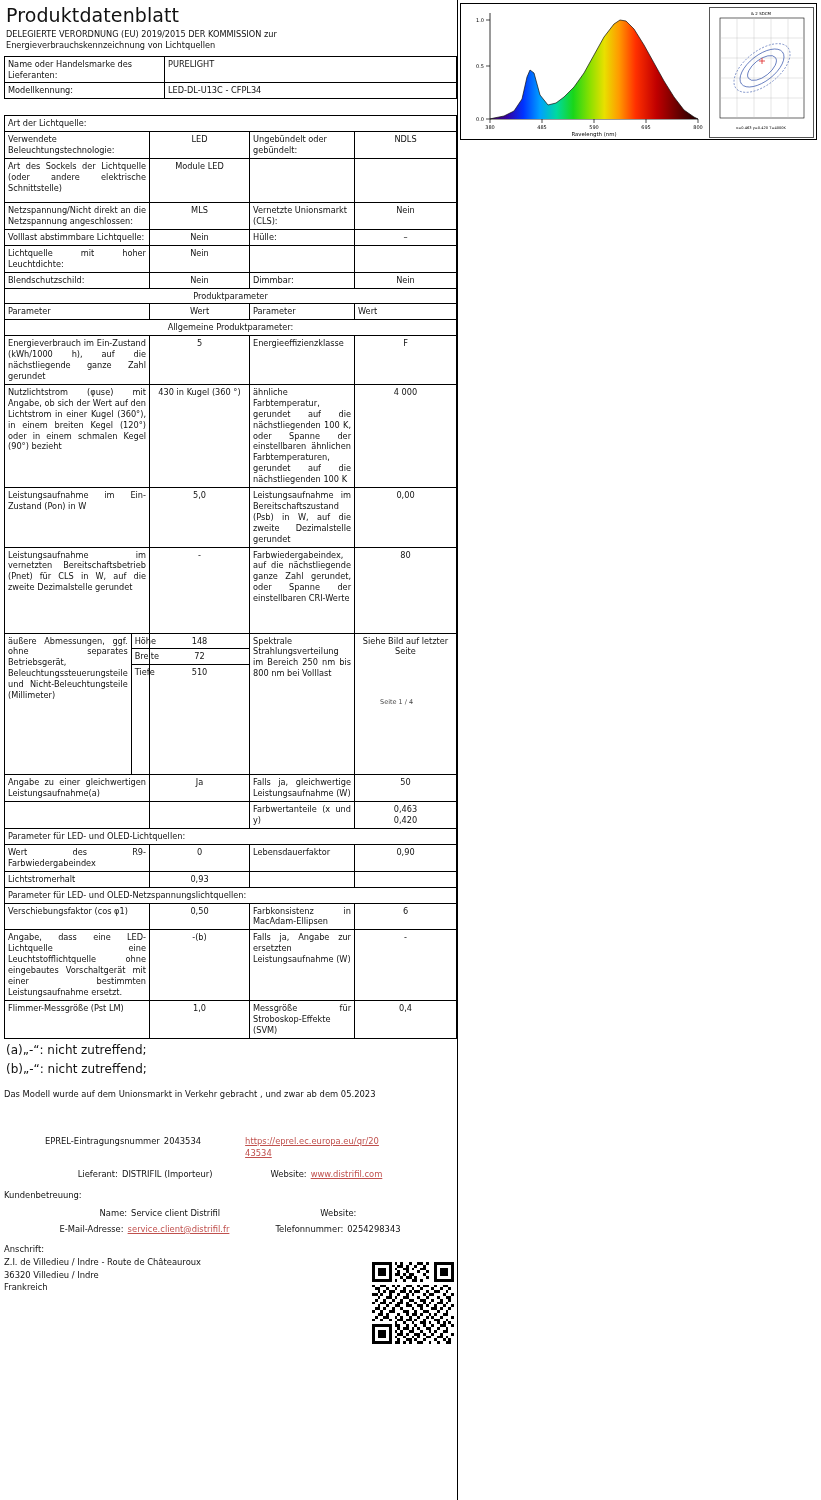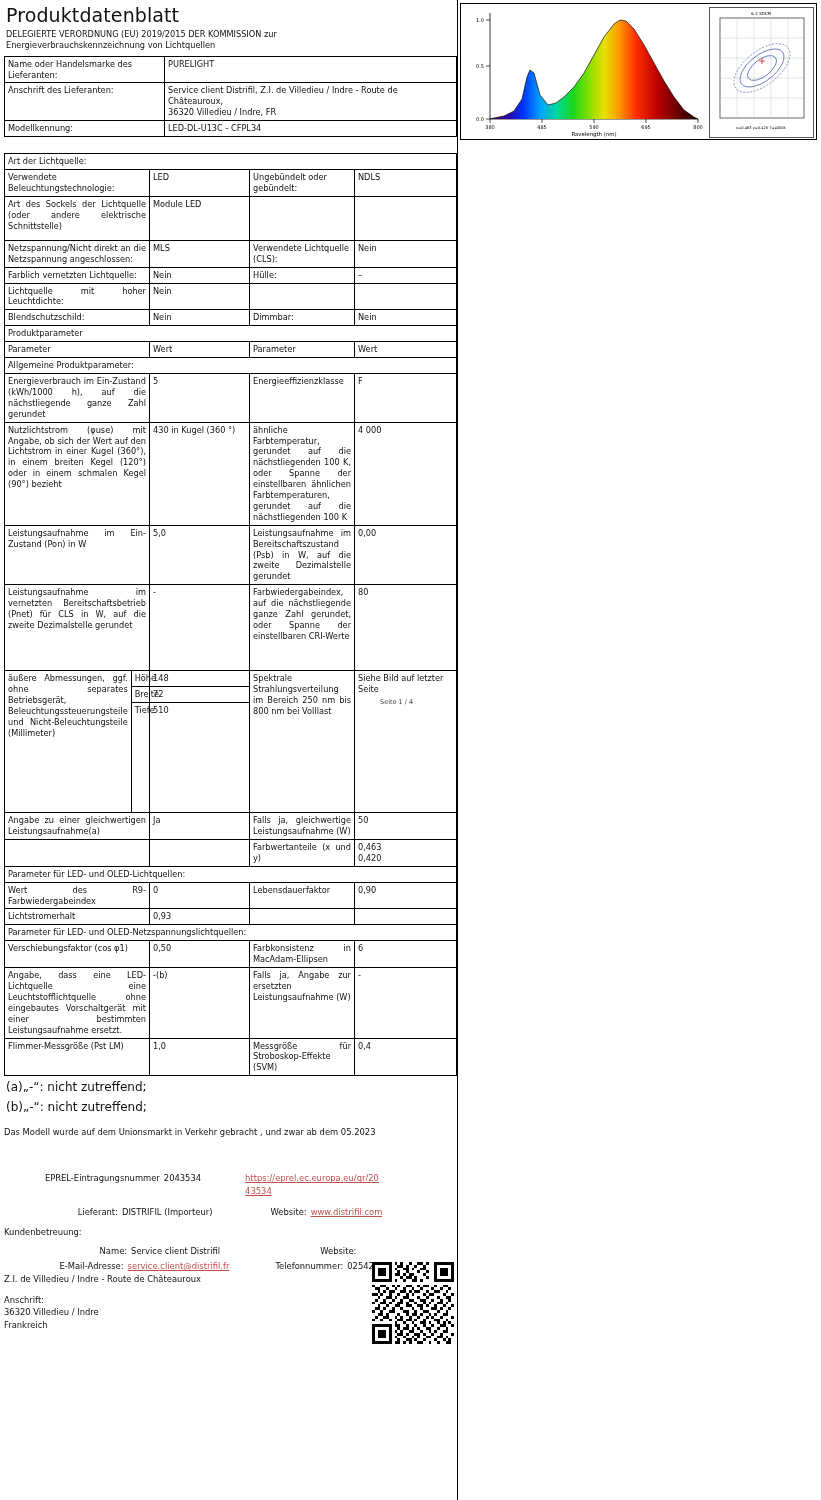--- a/index.html
+++ b/index.html
@@ -39,21 +39,21 @@
     width: 452px;
     table-layout: fixed;
   }
   table.t td {
     border: 1px solid #000;
     padding: 2px 3px;
     vertical-align: top;
     font-size: 8.2px;
     line-height: 1.33;
   }
-  td.c { text-align: left; }
+  td.c { text-align: center; }
   td.just { text-align: justify; }
 
   
   .fn {
     font-size: 12px;
     margin: 3px 0 0 2px;
     line-height: 1.4;
   }
 
   
@@ -130,27 +130,20 @@
 
     <table class="t">
       <colgroup>
           <col style="width:160px">
           <col style="width:292px">
         </colgroup>
       <tbody>
         <tr>
           <td>Name oder Handelsmarke des Lieferanten:</td>
           <td>PURELIGHT</td>
-        </tr>
-        <tr>
-          <td>Anschrift des Lieferanten:</td>
-          <td>
-            <div>Service client Distrifil, Z.I. de Villedieu / Indre - Route de Châteauroux,</div>
-            <div>36320 Villedieu / Indre, FR</div>
-          </td>
         </tr>
         <tr>
           <td>Modellkennung:</td>
           <td>LED-DL-U13C - CFPL34</td>
         </tr>
       </tbody>
     </table>
 
     <table class="t" style="margin-top:16px">
       <colgroup>
@@ -171,25 +164,25 @@
         </tr>
         <tr>
           <td class="just" style="height:44px">Art des Sockels der Lichtquelle (oder andere elektrische Schnittstelle)</td>
           <td class="c">Module LED</td>
           <td></td>
           <td class="c"></td>
         </tr>
         <tr>
           <td class="just">Netzspannung/Nicht direkt an die Netzspannung angeschlossen:</td>
           <td class="c">MLS</td>
-          <td>Verwendete Lichtquelle (CLS):</td>
+          <td>Vernetzte Unionsmarkt (CLS):</td>
           <td class="c">Nein</td>
         </tr>
         <tr>
-          <td class="just">Farblich vernetzten Lichtquelle:</td>
+          <td class="just">Volllast abstimmbare Lichtquelle:</td>
           <td class="c">Nein</td>
           <td>Hülle:</td>
           <td class="c">–</td>
         </tr>
         <tr>
           <td class="just">Lichtquelle mit hoher Leuchtdichte:</td>
           <td class="c">Nein</td>
           <td></td>
           <td class="c"></td>
         </tr>
@@ -353,22 +346,22 @@
         <span class="val link"></span>
       </div>
 
       <div class="row" style="margin-top:3px">
         <span class="lab">E-Mail-Adresse:</span>
         <span class="val link">service.client@distrifil.fr</span>
         <span class="lab" style="margin-left:46px">Telefonnummer:</span>
         <span class="val">0254298343</span>
       </div>
 
+      <div style="margin-top:8px">Anschrift:</div>
       <div>Z.I. de Villedieu / Indre - Route de Châteauroux</div>
-      <div style="margin-top:8px">Anschrift:</div>
       <div>36320 Villedieu / Indre</div>
       <div>Frankreich</div>
     </div>
   </div>
 
   <div class="seite">Seite 1 / 4</div>
 
   <div class="qr">
     <svg viewBox="0 0 29 29" width="82" height="82" shape-rendering="crispEdges">
       <rect width="29" height="29" fill="#fff"></rect>

